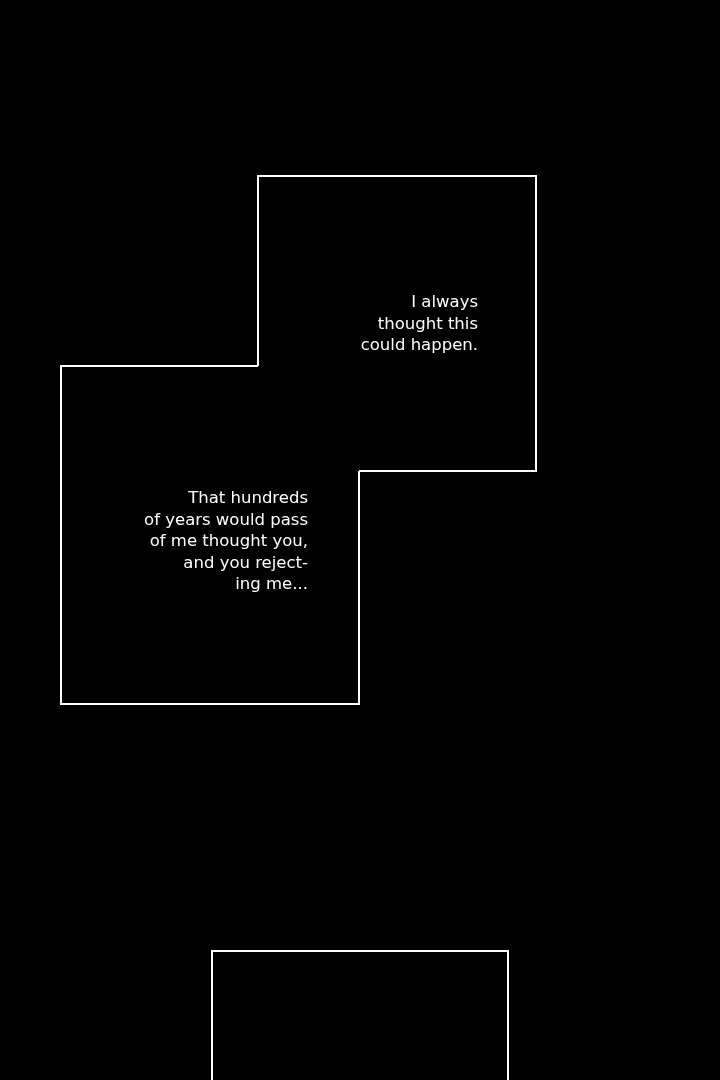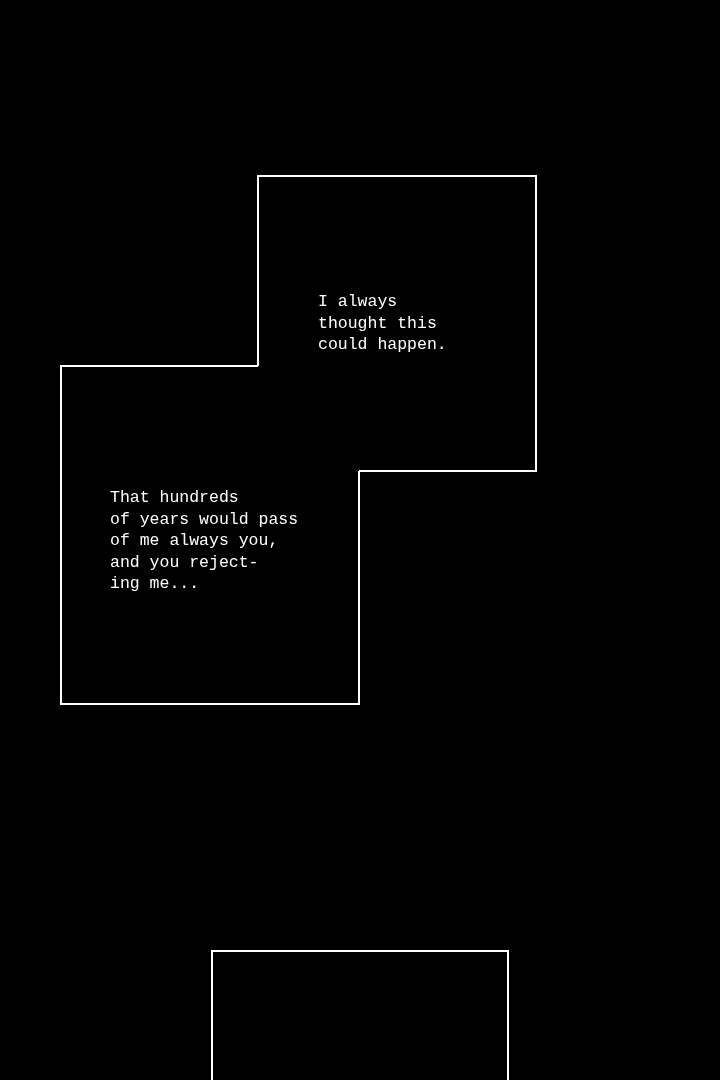--- a/index.html
+++ b/index.html
@@ -1,31 +1,31 @@
 <!DOCTYPE html>
 <html><head>
 <meta charset="utf-8">
 <style>
   html, body { margin: 0; padding: 0; background: #000; }
   body { width: 720px; height: 1080px; position: relative; overflow: hidden; font-family: "DejaVu Sans", sans-serif; }
   svg.frames { position: absolute; left: 0; top: 0; }
-  .caption { position: absolute; color: #fff; text-align: left; font-size: 16.5px; line-height: 21.5px; white-space: pre; letter-spacing: 0; font-family: Liberation Mono, monospace; }
+  .caption { position: absolute; color: #fff; text-align: right; font-size: 16.5px; line-height: 21.5px; white-space: pre; letter-spacing: 0; }
   #cap1 { left: 318px; top: 291px; width: 160px; }
   #cap2 { left: 110px; top: 487px; width: 198px; }
 </style>
 </head>
 <body>
 
 <svg class="frames" width="720" height="1080">
   <polyline points="258,366 258,176 536,176 536,471 359,471" fill="none" stroke="#fff" stroke-width="2"></polyline>
   <polygon points="61,366 258,366 359,471 359,704 61,704" fill="none" stroke="none"></polygon>
   <polyline points="258,366 61,366 61,704 359,704 359,471" fill="none" stroke="#fff" stroke-width="2"></polyline>
   <polyline points="212,1082 212,951 508,951 508,1082" fill="none" stroke="#fff" stroke-width="2"></polyline>
 </svg>
 
 <div id="cap1" class="caption">I always
 thought this
 could happen.</div>
 <div id="cap2" class="caption">That hundreds
 of years would pass
-of me always you,
+of me thought you,
 and you reject-
 ing me...</div>
 
 </body></html>

